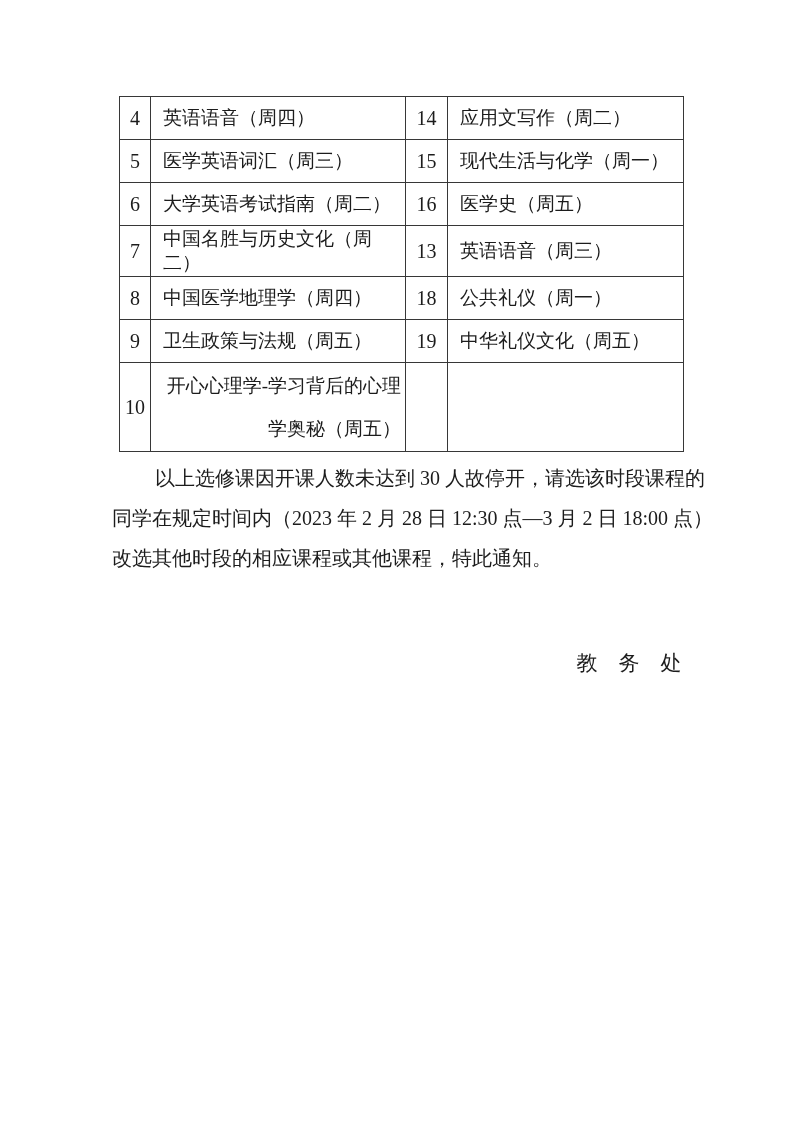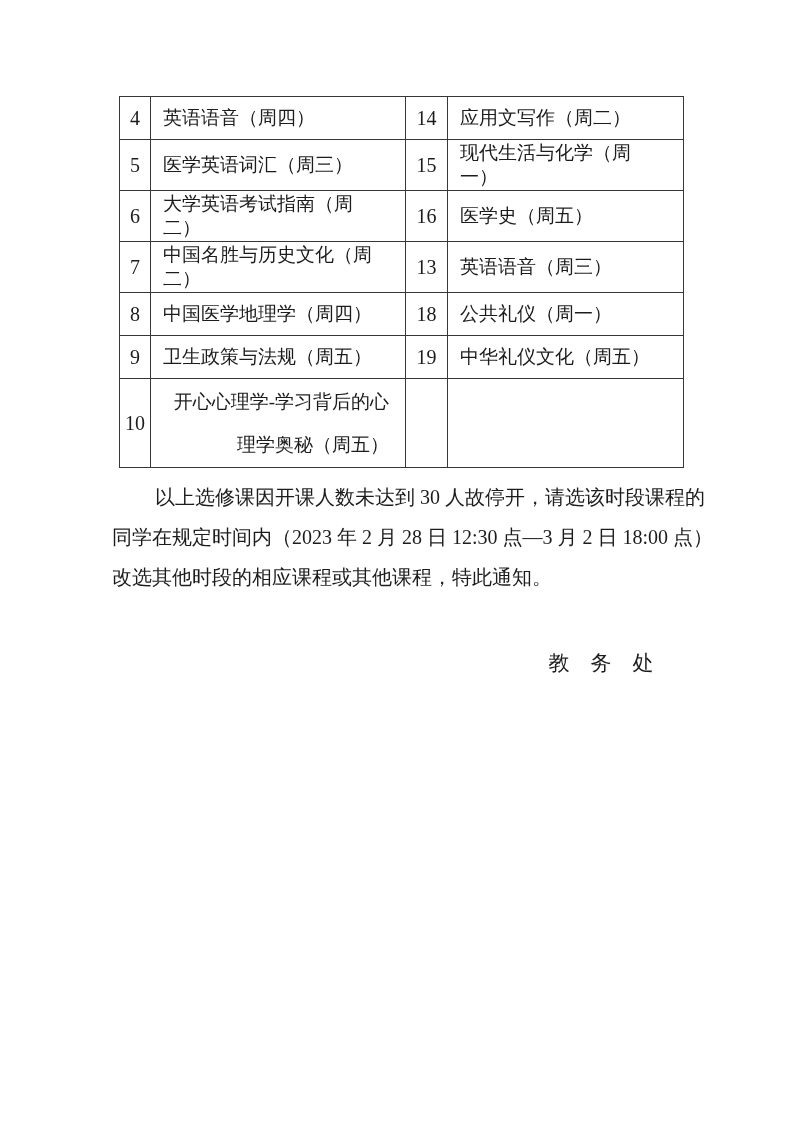--- a/index.html
+++ b/index.html
@@ -38,47 +38,47 @@
   .course-table tr.tall-row {
     height: 84px;
   }
   td.num-cell {
     text-align: center;
     font-size: 20px;
   }
   td.course-cell {
     text-align: left;
     padding-left: 12px;
-    padding-right: 16px;
+    padding-right: 4px;
     line-height: 24px;
   }
   tr.tall-row td.course-cell {
     line-height: 43px;
     text-align: right;
   }
   
   .notice {
     position: absolute;
     left: 112px;
-    top: 477px;
+    top: 458px;
     width: 572px;
     font-size: 20px;
   }
   .notice-line {
     height: 40px;
     line-height: 40px;
     white-space: nowrap;
   }
   .notice-line.indent {
     text-indent: 43px;
   }
   
   .signature {
     position: absolute;
-    left: 520px;
+    left: 548px;
     top: 641px;
     width: 162px;
     font-size: 21px;
     line-height: 45px;
     text-align: center;
     white-space: nowrap;
   }
 </style>
 </head>
 <body>

